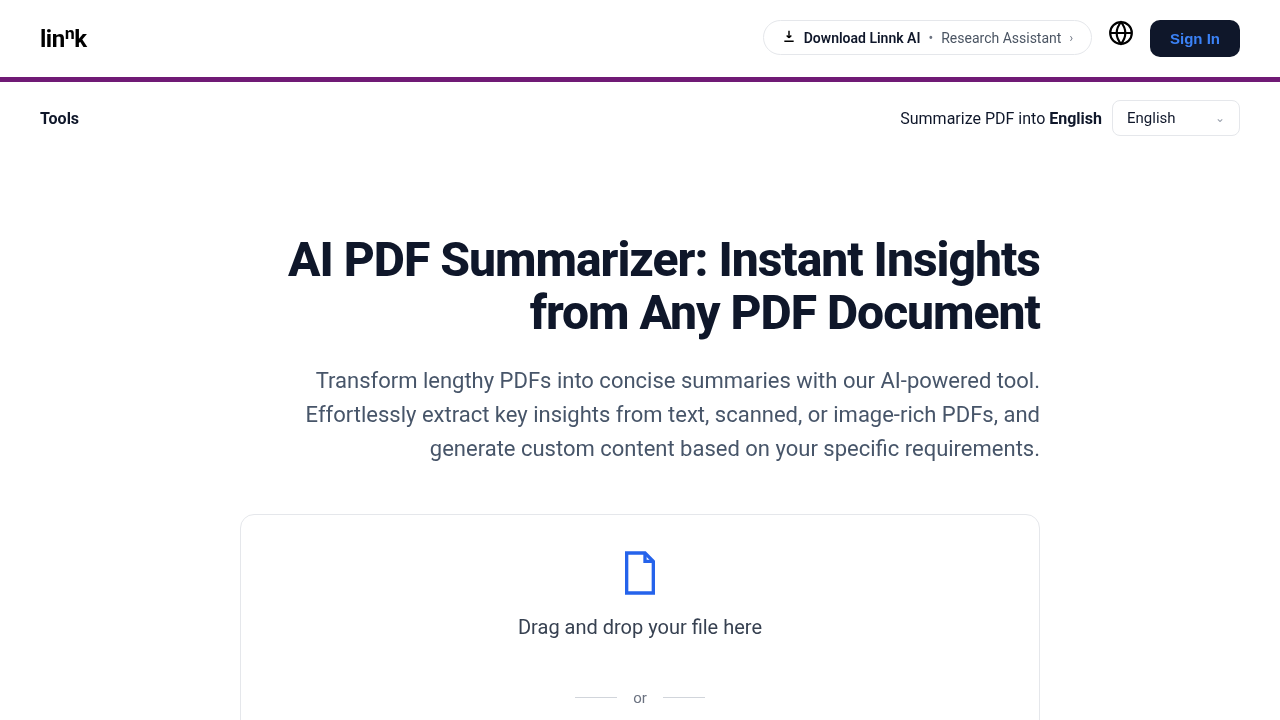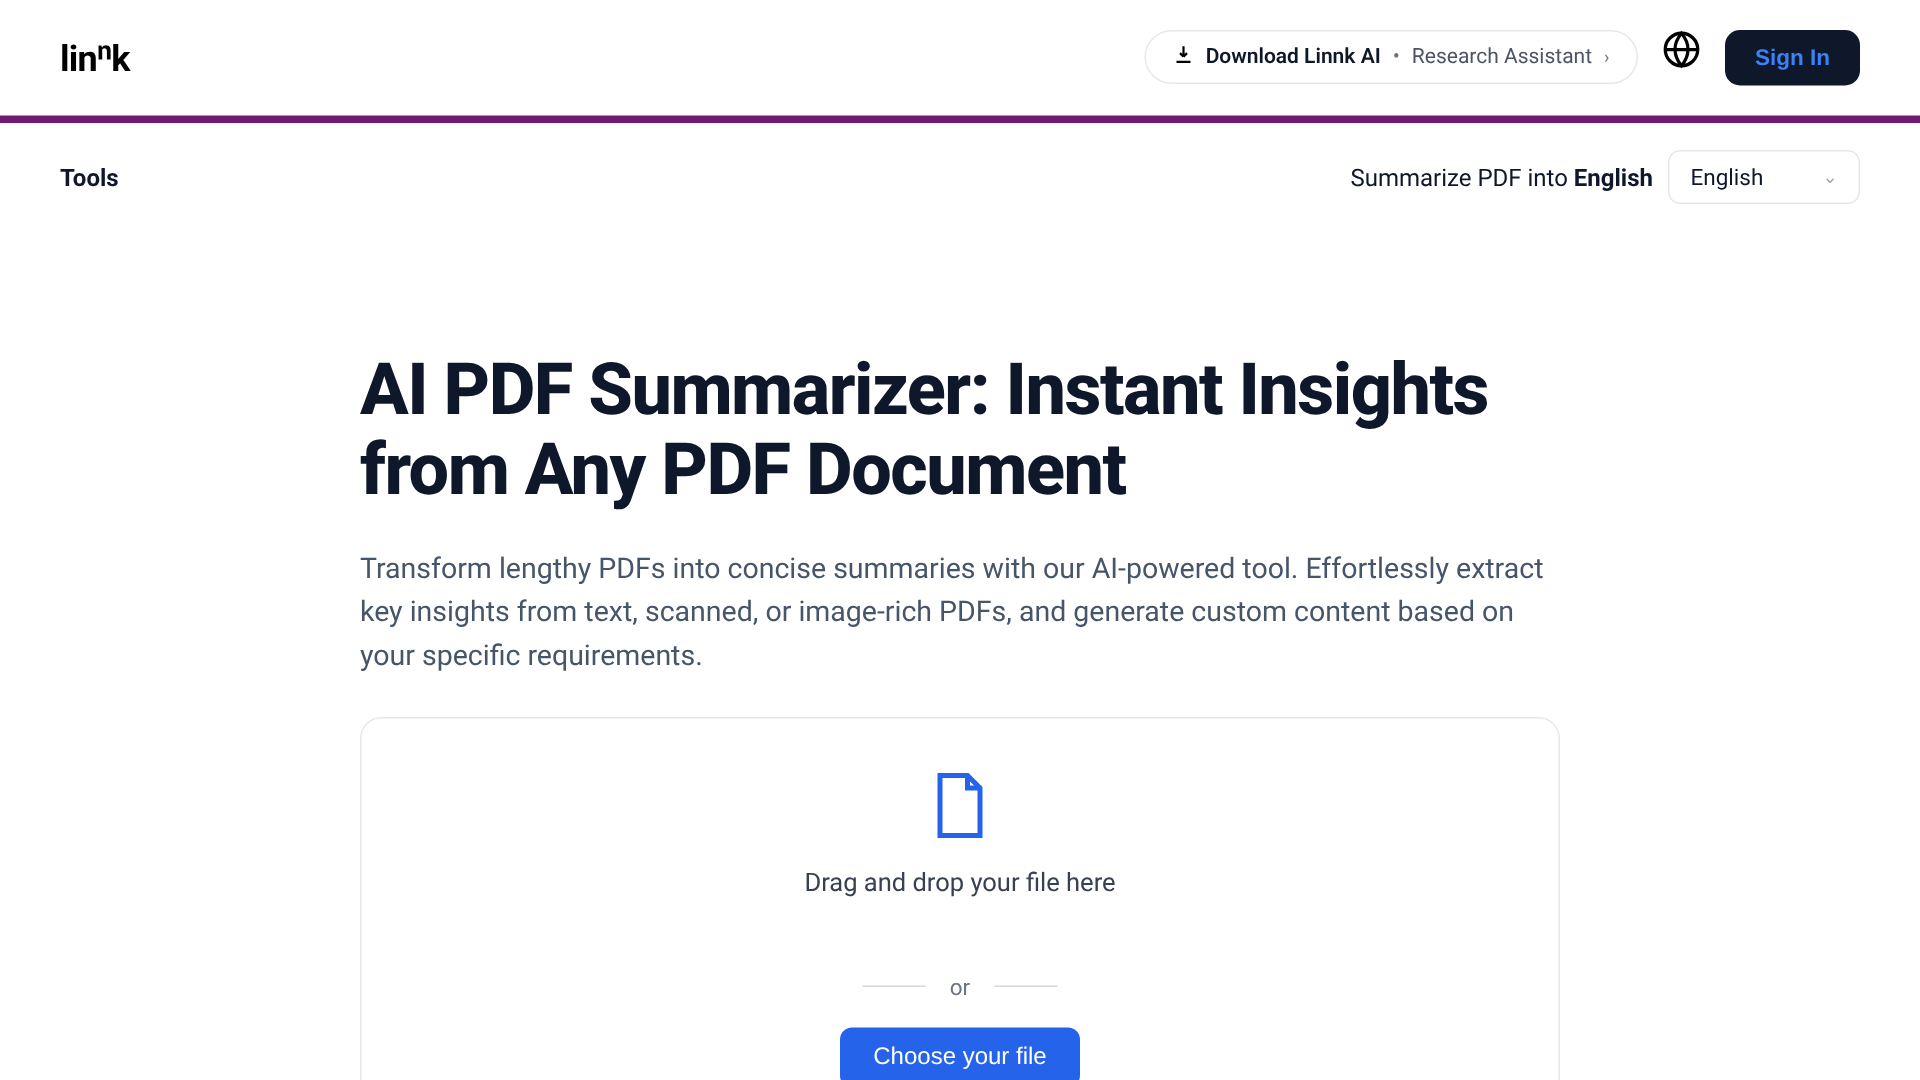--- a/index.html
+++ b/index.html
@@ -19,26 +19,26 @@
 .subheader { display: flex; justify-content: space-between; align-items: center; padding: 18px 40px; }
 .tools-label { font-weight: 700; font-size: 16px; }
 .lang-group { display: flex; align-items: center; gap: 10px; }
 .lang-text { font-size: 16px; }
 .lang-text .bold { font-weight: 700; }
 .lang-select { display: flex; align-items: center; justify-content: space-between; border: 1px solid #e5e7eb; border-radius: 8px; padding: 8px 14px; width: 128px; font-size: 15px; cursor: pointer; }
 .lang-select .chev { color: #9ca3af; font-size: 12px; }
 
 .main { padding: 80px 0 0 0; display: flex; flex-direction: column; align-items: center; }
 .content { width: 800px; }
-.title { font-size: 48px; font-weight: 800; line-height: 1.1; color: #0f172a; margin-bottom: 24px; letter-spacing: -1px; }
-.subtitle { font-size: 19px; line-height: 1.55; color: #475569; margin-bottom: 26px; }
+.title { font-size: 48px; font-weight: 800; line-height: 1.1; color: #0f172a; margin-bottom: 24px; letter-spacing: -1px; text-align: right; }
+.subtitle { font-size: 22px; line-height: 1.55; color: #475569; margin-bottom: 48px; text-align: right; }
 
 .dropzone { border: 1px solid #e5e7eb; border-radius: 14px; padding: 34px 20px 40px 20px; display: flex; flex-direction: column; align-items: center; gap: 18px; }
 .file-icon svg { display: block; }
-.drag-text { font-size: 17px; color: #374151; }
+.drag-text { font-size: 20px; color: #374151; }
 .or-row { display: flex; align-items: center; gap: 16px; color: #6b7280; font-size: 15px; margin-top: 32px; }
 .or-row .line { width: 42px; height: 1px; background: #d1d5db; }
 .choose-btn { background: #2563eb; color: #fff; font-weight: 500; font-size: 16px; padding: 11px 22px; border: none; border-radius: 8px; cursor: pointer; }
 </style>
 </head>
 <body>
 
 <div class="header">
   <div class="logo">linⁿk</div>
   <div class="header-right">

